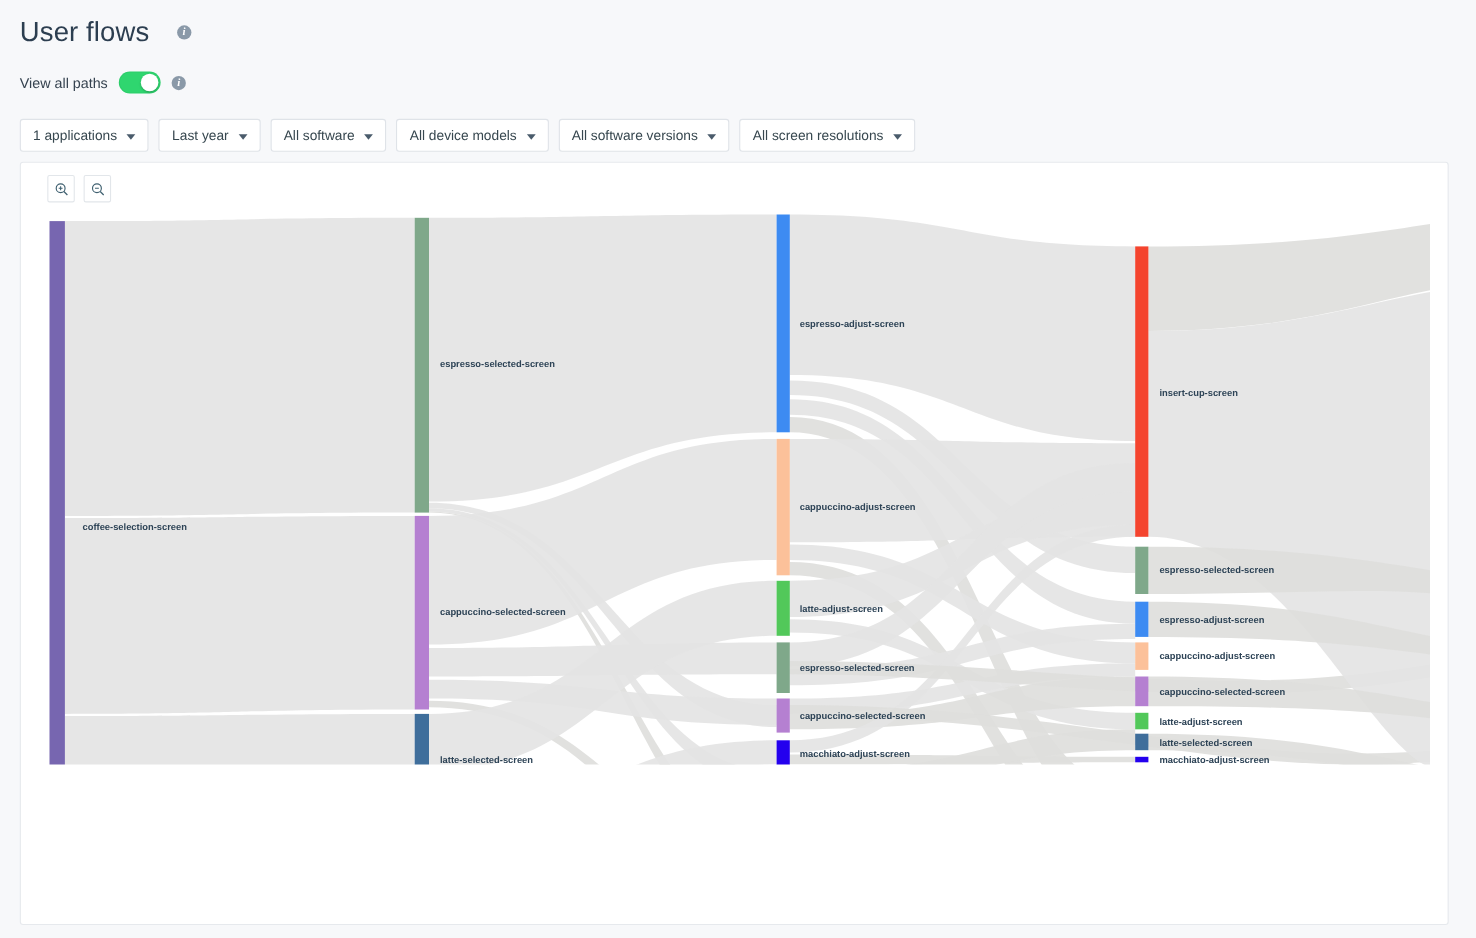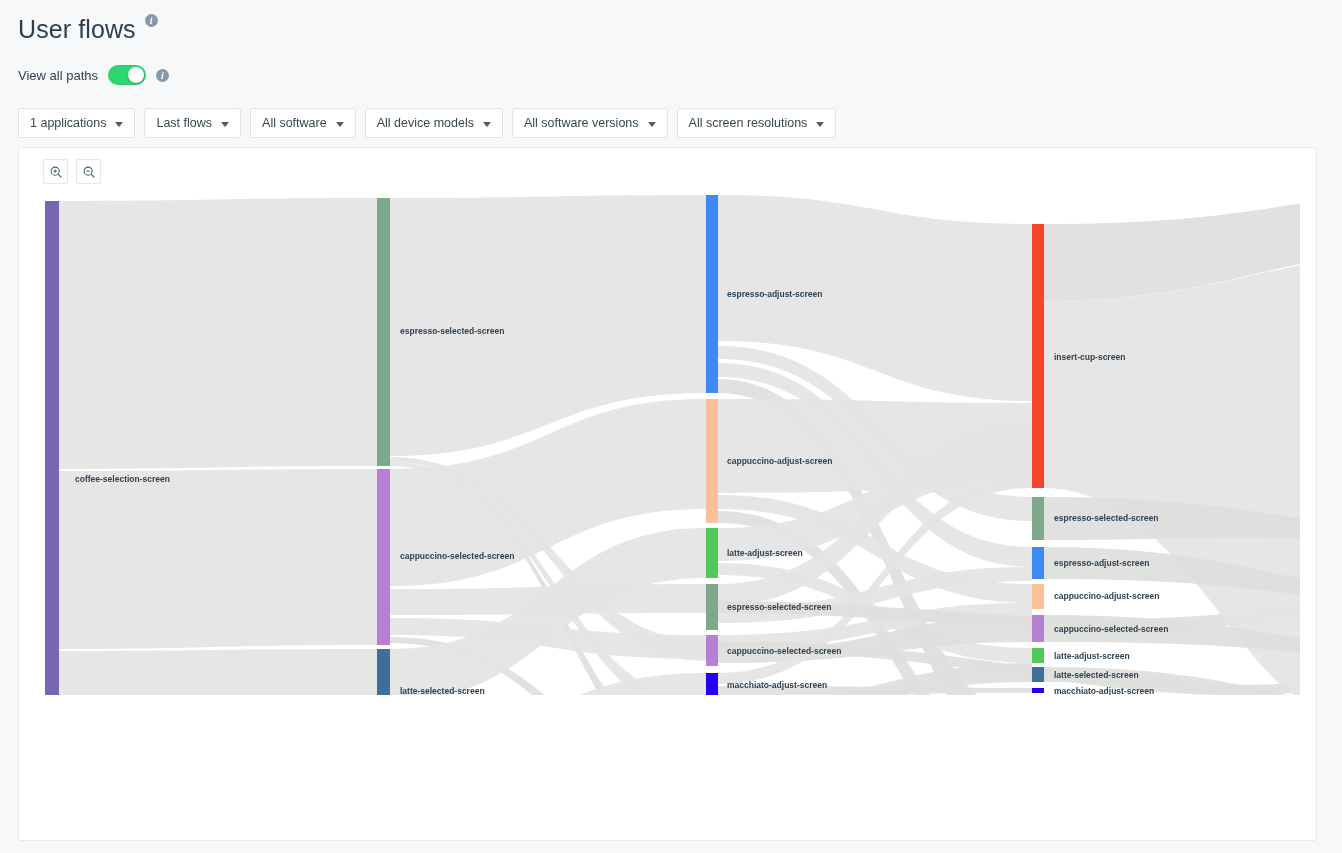--- a/index.html
+++ b/index.html
@@ -8,21 +8,21 @@
     margin: 0; padding: 0;
     width: 1342px; height: 853px;
     background: #f7f8fa;
     font-family: "Liberation Sans", sans-serif;
     overflow: hidden;
   }
   .page { position: relative; width: 1342px; height: 853px; }
 
   
   .page-header { padding: 14px 0 0 18px; }
-  .title-row { display: flex; gap: 9px; }
+  .title-row { display: flex; align-items: center; gap: 25px; }
   .page-title {
     font-size: 25px; font-weight: 400; color: #2c3e50;
     letter-spacing: .1px; line-height: 30px;
   }
   .info-icon {
     display: inline-flex; align-items: center; justify-content: center;
     width: 13px; height: 13px; border-radius: 50%;
     background: #8a99a8; color: #ffffff;
     font-size: 10px; font-weight: 700; font-style: italic;
     font-family: "Liberation Serif", serif; line-height: 13px;
@@ -101,21 +101,21 @@
       <span class="info-icon">i</span>
     </div>
   </div>
 
   <div class="filters">
     <div class="filter-btn">
       <span>1 applications</span>
       <span class="caret"></span>
     </div>
     <div class="filter-btn">
-      <span>Last flows</span>
+      <span>Last year</span>
       <span class="caret"></span>
     </div>
     <div class="filter-btn">
       <span>All software</span>
       <span class="caret"></span>
     </div>
     <div class="filter-btn">
       <span>All device models</span>
       <span class="caret"></span>
     </div>

